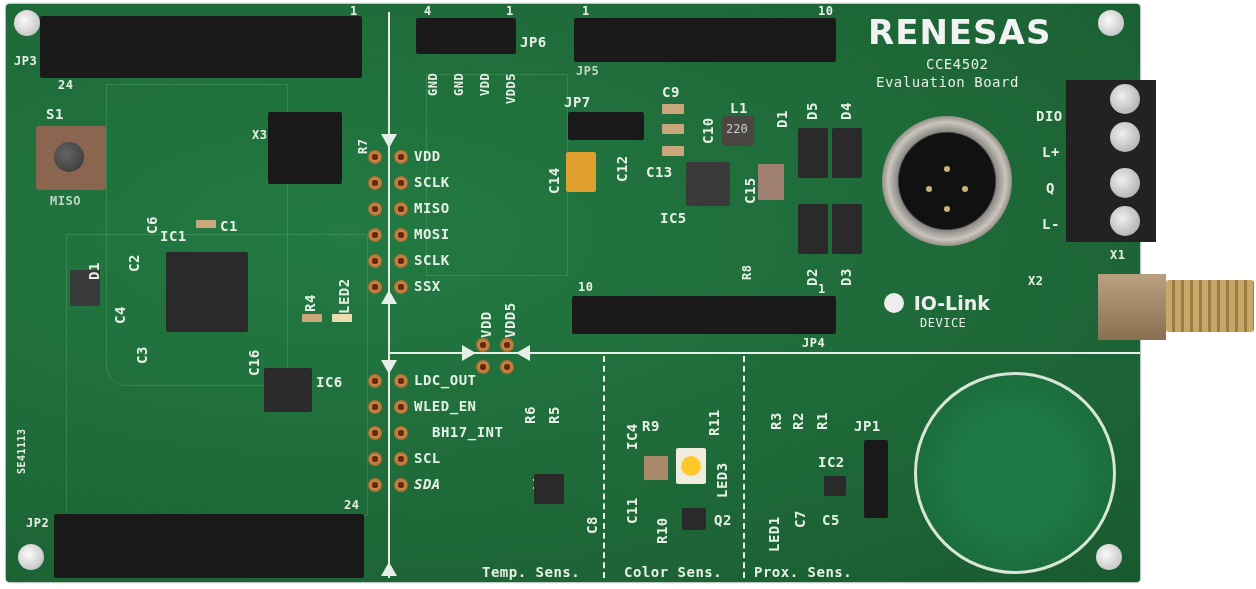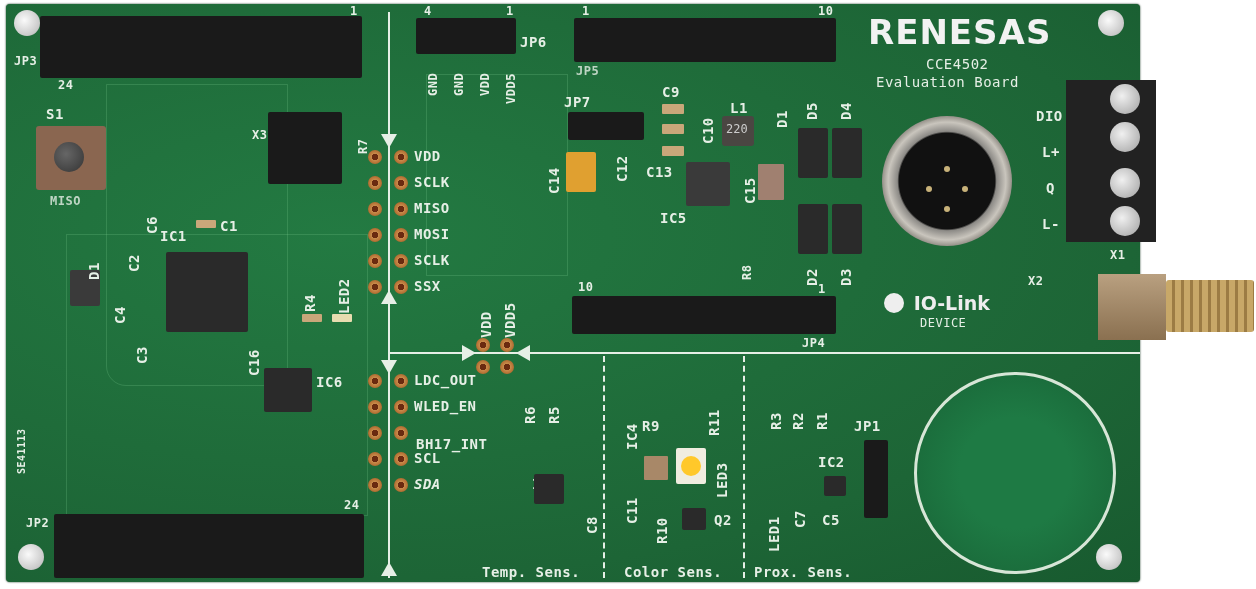--- a/index.html
+++ b/index.html
@@ -133,21 +133,21 @@
       <div class="silk" style="left:46px;top:-2px;">LDC_OUT</div>
     </div>
     <div style="position:absolute;top:26px;">
       <div class="via" style="left:0;top:0;"></div>
         <div class="via" style="left:26px;top:0;"></div>
       <div class="silk" style="left:46px;top:-2px;">WLED_EN</div>
     </div>
     <div style="position:absolute;top:52px;">
       <div class="via" style="left:0;top:0;"></div>
         <div class="via" style="left:26px;top:0;"></div>
-      <div class="silk" style="left:48px;top:-2px;margin-top:12px;">BH17_INT</div>
+      <div class="silk" style="left:64px;top:-2px;">BH17_INT</div>
     </div>
     <div style="position:absolute;top:78px;">
       <div class="via" style="left:0;top:0;"></div>
         <div class="via" style="left:26px;top:0;"></div>
       <div class="silk" style="left:46px;top:-2px;">SCL</div>
     </div>
     <div style="position:absolute;top:104px;">
       <div class="via" style="left:0;top:0;"></div>
         <div class="via" style="left:26px;top:0;"></div>
       <div class="silk" style="left:46px;top:-2px;font-style:italic;">SDA</div>

